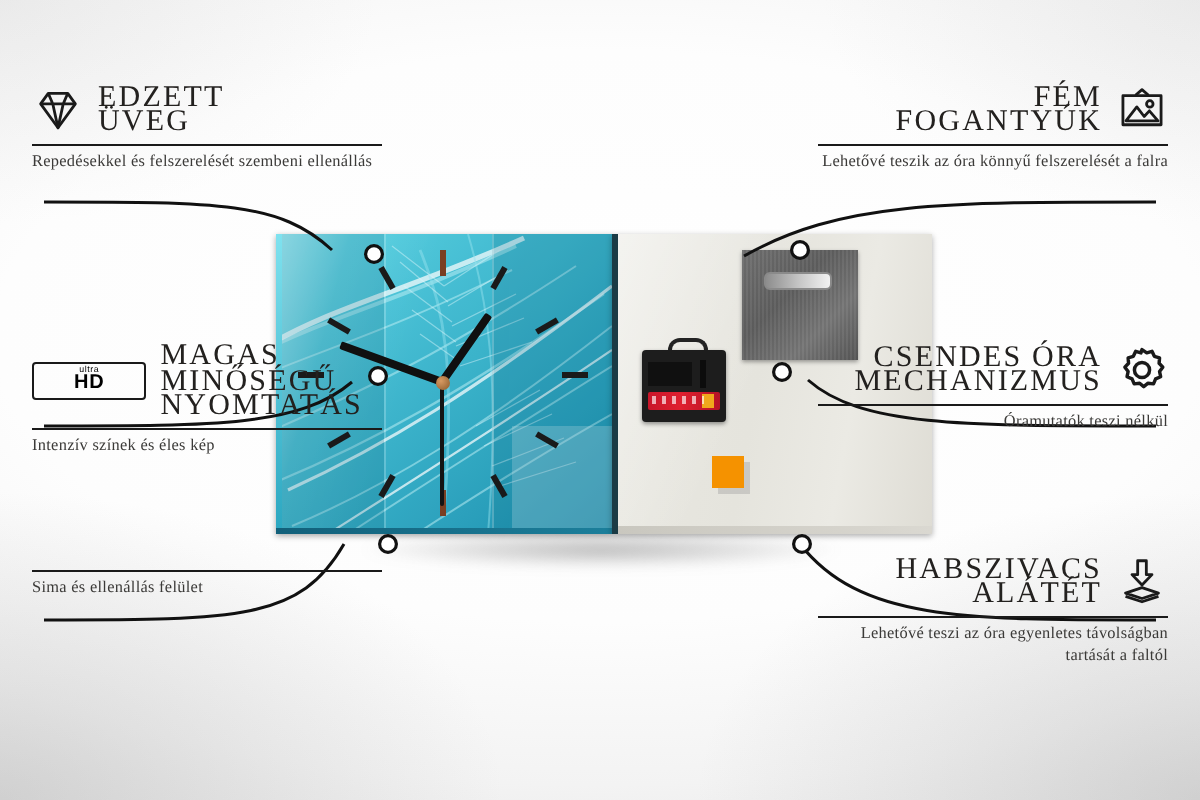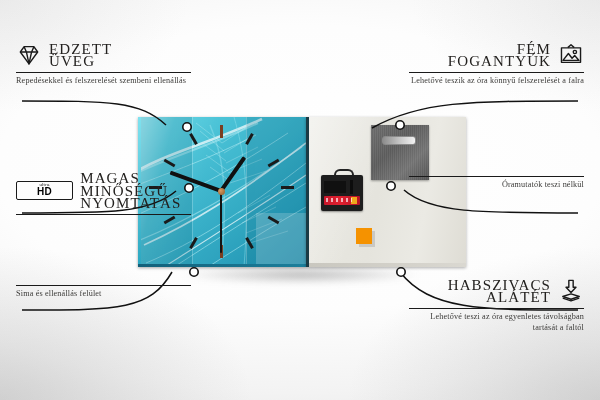--- a/index.html
+++ b/index.html
@@ -257,20 +257,21 @@
       <div class="hdbadge">
         <span class="u">ultra</span>
         <span class="h">HD</span>
       </div>
       <div class="ttl">
         <div>MAGAS MINŐSÉGŰ</div>
         <div>NYOMTATÁS</div>
       </div>
     </div>
     <div class="rule"></div>
+    <div class="sub">Intenzív színek és éles kép</div>
   </div>
 
   <div class="feature left" style="left:16px;top:281px;">
     <div class="rule"></div>
     <div class="sub">Sima és ellenállás felület</div>
   </div>
 
   <div class="feature right" style="left:409px;top:42px;">
     <div class="head">
       <div class="ttl">
@@ -284,20 +285,32 @@
           <path d="M4.6 17 L9.6 10.6 L13 15 L15.4 12.4 L19.4 17 Z"></path>
           <circle cx="15.6" cy="9.2" r="1.5"></circle>
         </g>
       </svg>
     </div>
     <div class="rule"></div>
     <div class="sub">Lehetővé teszik az óra könnyű felszerelését a falra</div>
   </div>
 
   <div class="feature right" style="left:409px;top:172px;">
+    <div class="head">
+      <div class="ttl">
+        <div>CSENDES ÓRA</div>
+        <div>MECHANIZMUS</div>
+      </div>
+      <svg class="ic" viewBox="0 0 24 24">
+        <g fill="none" stroke="#1a1a1a" stroke-width="1.6" stroke-linejoin="round">
+          <path d="M12 2.6 l2.2 1.5 2.4-.7 1.1 2.3 2.4.7-.2 2.5 1.7 1.8-1.5 2 .5 2.4-2.3 1-1 2.3-2.5-.3-2 1.6-1.9-1.6-2.5.3-1-2.3-2.3-1 .5-2.4-1.5-2 1.7-1.8-.2-2.5 2.4-.7 1.1-2.3 2.4.7z"></path>
+          <circle cx="12" cy="12" r="3.5"></circle>
+        </g>
+      </svg>
+    </div>
     <div class="rule"></div>
     <div class="sub">Óramutatók teszi nélkül</div>
   </div>
 
   <div class="feature right" style="left:409px;top:278px;">
     <div class="head">
       <div class="ttl">
         <div>HABSZIVACS</div>
         <div>ALÁTÉT</div>
       </div>

